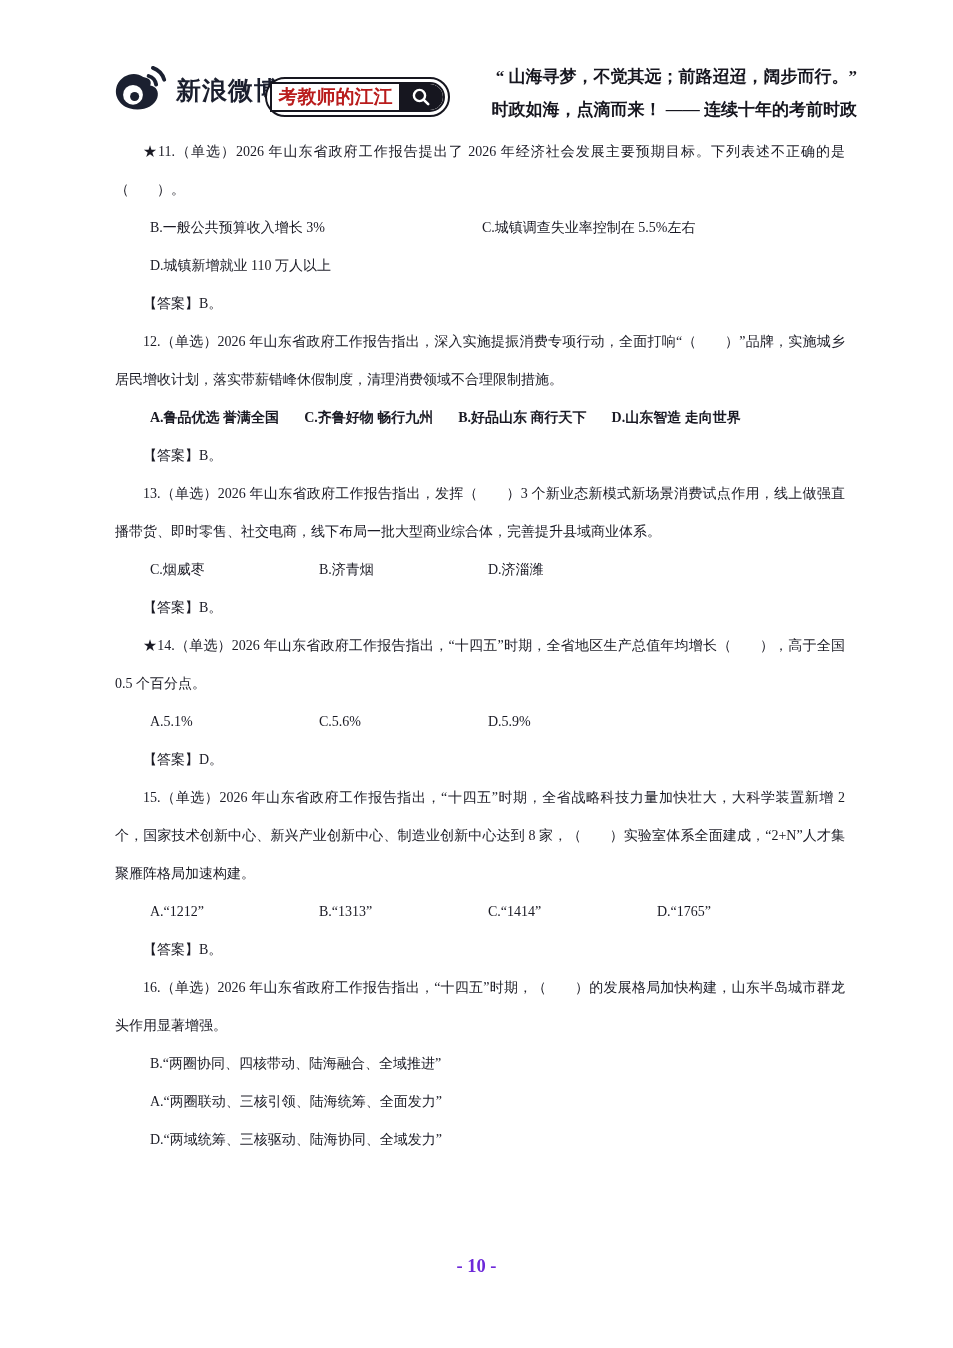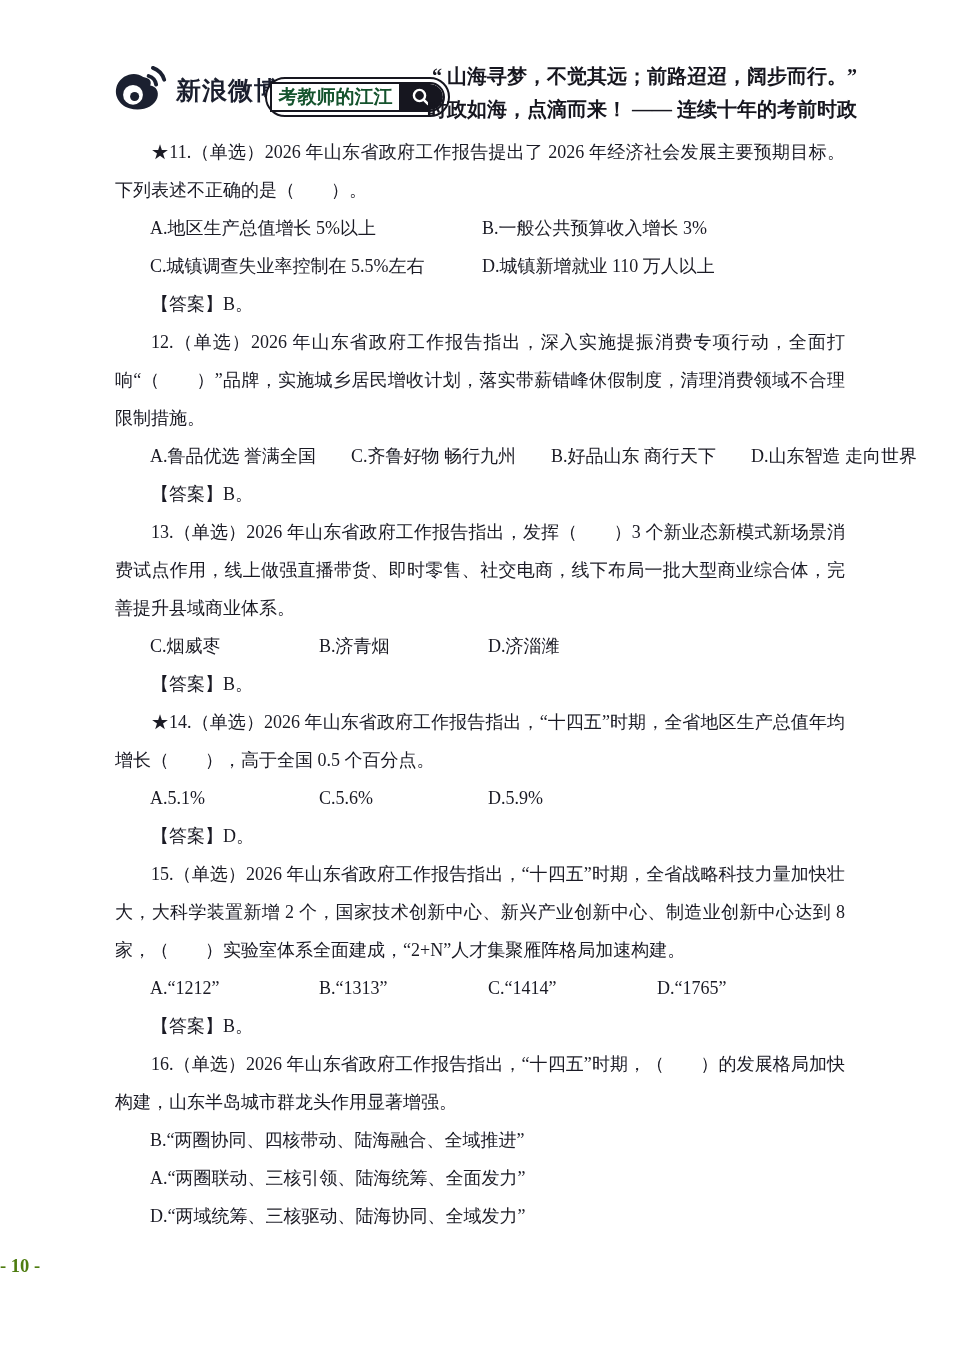--- a/index.html
+++ b/index.html
@@ -35,54 +35,54 @@
     background: #fff;
   }
   .search-inner {
     flex: 1; display: flex; align-items: stretch;
     border: 2.5px solid #16161f; border-radius: 0 15px 15px 0;
     overflow: hidden; background: #fff;
   }
   .search-text {
     flex: 1; display: flex; align-items: center; justify-content: center;
     font-family: "Liberation Sans", "DejaVu Sans", sans-serif;
-    font-weight: bold; font-size: 19px; color: #14532d; white-space: nowrap;
+    font-weight: bold; font-size: 19px; color: #b91c1c; white-space: nowrap;
     padding: 0 6px;
   }
   .search-btn {
     width: 44px; background: #16161f; color: #fff;
     display: flex; align-items: center; justify-content: center;
     border-radius: 0 13px 13px 0;
   }
   .quote {
     position: absolute; right: 96px; top: 60px;
     text-align: right;
-    font-weight: bold; font-size: 20px; line-height: 33px; color: #16161f;
+    font-weight: bold; font-size: 17px; line-height: 33px; color: #16161f;
     white-space: nowrap;
   }
 
   
   .main {
     position: absolute; top: 133px; left: 115px; right: 108px;
-    font-size: 18px; line-height: 38px;
+    font-size: 14px; line-height: 38px;
   }
   .main p { margin: 0; }
   .stem { text-align: justify; text-indent: 2em; }
   .answer { text-indent: 2em; }
   .options { margin-left: 35px; }
   .options .opt { white-space: nowrap; }
   .options.cols2 { display: grid; grid-template-columns: 332px 1fr; }
   .options.cols4 { display: grid; grid-template-columns: 169px 169px 169px 1fr; }
-  .options.row  { display: flex; gap: 35px; }
+  .options.row  { display: flex; gap: 25px; font-weight: bold; }
   .options.list .opt { display: block; }
 
   
   .page-footer {
     position: absolute; left: 0; right: 0; top: 1256px;
-    text-align: left; font-weight: bold; font-size: 18.5px; color: #4d7c0f;
+    text-align: center; font-weight: bold; font-size: 18.5px; color: #6d28d9;
   }
 </style>
 </head>
 <body>
 
 <div class="page">
 
   <div class="header">
     <div class="brand">
       <svg class="logo" viewBox="0 0 52 48" aria-hidden="true">
@@ -111,21 +111,20 @@
       <div>“ 山海寻梦，不觉其远；前路迢迢，阔步而行。”</div>
       <div>时政如海，点滴而来！ —— 连续十年的考前时政</div>
     </div>
   </div>
 
   <div class="main">
 
     <section>
       <p class="stem">★11.（单选）2026 年山东省政府工作报告提出了 2026 年经济社会发展主要预期目标。下列表述不正确的是（　　）。</p>
       <div class="options cols2">
-        <span class="opt">A.地区生产总值增长 5%以上</span>
         <span class="opt">B.一般公共预算收入增长 3%</span>
         <span class="opt">C.城镇调查失业率控制在 5.5%左右</span>
         <span class="opt">D.城镇新增就业 110 万人以上</span>
       </div>
       <p class="answer">【答案】B。</p>
     </section>
 
     <section>
       <p class="stem">12.（单选）2026 年山东省政府工作报告指出，深入实施提振消费专项行动，全面打响“（　　）”品牌，实施城乡居民增收计划，落实带薪错峰休假制度，清理消费领域不合理限制措施。</p>
       <div class="options row">

